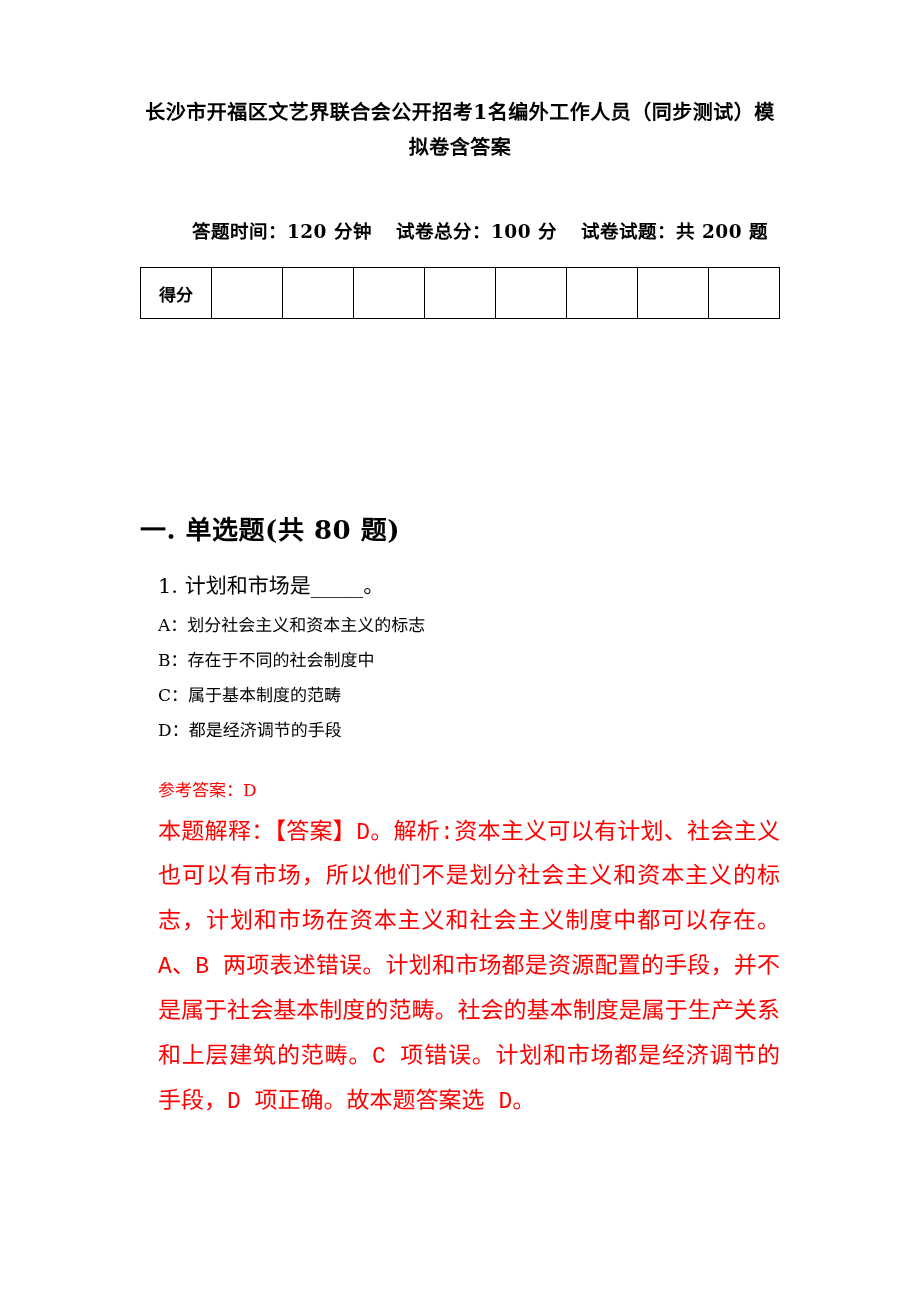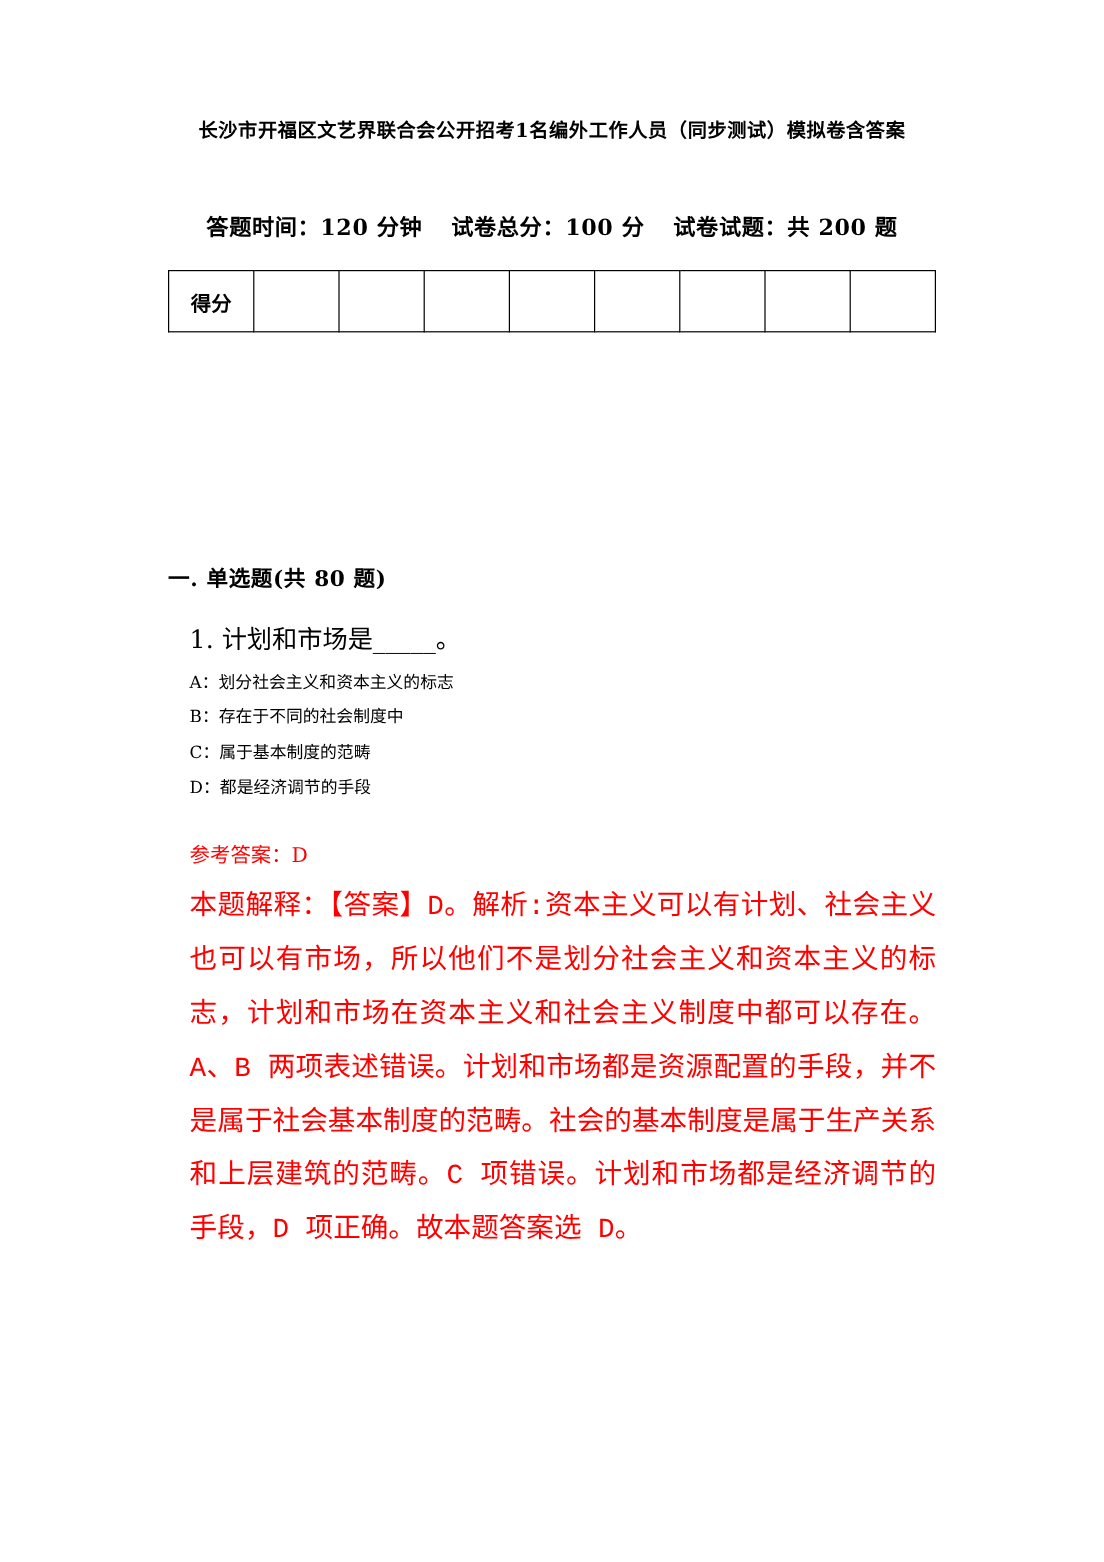--- a/index.html
+++ b/index.html
@@ -15,31 +15,31 @@
   }
   .page {
     position: relative;
     width: 920px;
     min-height: 1302px;
     box-sizing: border-box;
     padding: 95px 140px 40px 140px;
   }
   .doc-title {
     font-family: "DejaVu Serif", "Liberation Serif", serif;
-    font-size: 16px;
+    font-size: 20px;
     font-weight: 700;
     line-height: 1.75;
     text-align: center;
     letter-spacing: 0.5px;
     margin: 0 0 0 0;
     color: #000;
   }
   .meta-line {
     margin-top: 52px;
-    text-align: center;
+    text-align: right;
     font-size: 18.5px;
     font-weight: 700;
     letter-spacing: 0.5px;
     color: #000;
   }
   .meta-line span.seg {
     display: inline-block;
     margin: 0 12px;
     white-space: nowrap;
   }
@@ -59,32 +59,32 @@
     padding: 2px 0;
     white-space: nowrap;
   }
   table.score-table tr.row-empty td {
     height: 46px;
   }
   .spacer-block {
     height: 190px;
   }
   .section-title {
-    font-size: 18px;
+    font-size: 26px;
     font-weight: 700;
     margin: 0 0 20px 0;
     letter-spacing: 0.5px;
   }
   .q-stem {
     font-size: 21px;
     line-height: 1.95;
     margin: 0 0 2px 18px;
   }
   .q-option {
-    font-size: 14px;
+    font-size: 17px;
     line-height: 1.95;
     margin: 0 0 2px 18px;
   }
   .answer-line {
     color: #ff0000;
     font-size: 17px;
     line-height: 1.95;
     margin: 26px 0 4px 18px;
   }
   .explain {

